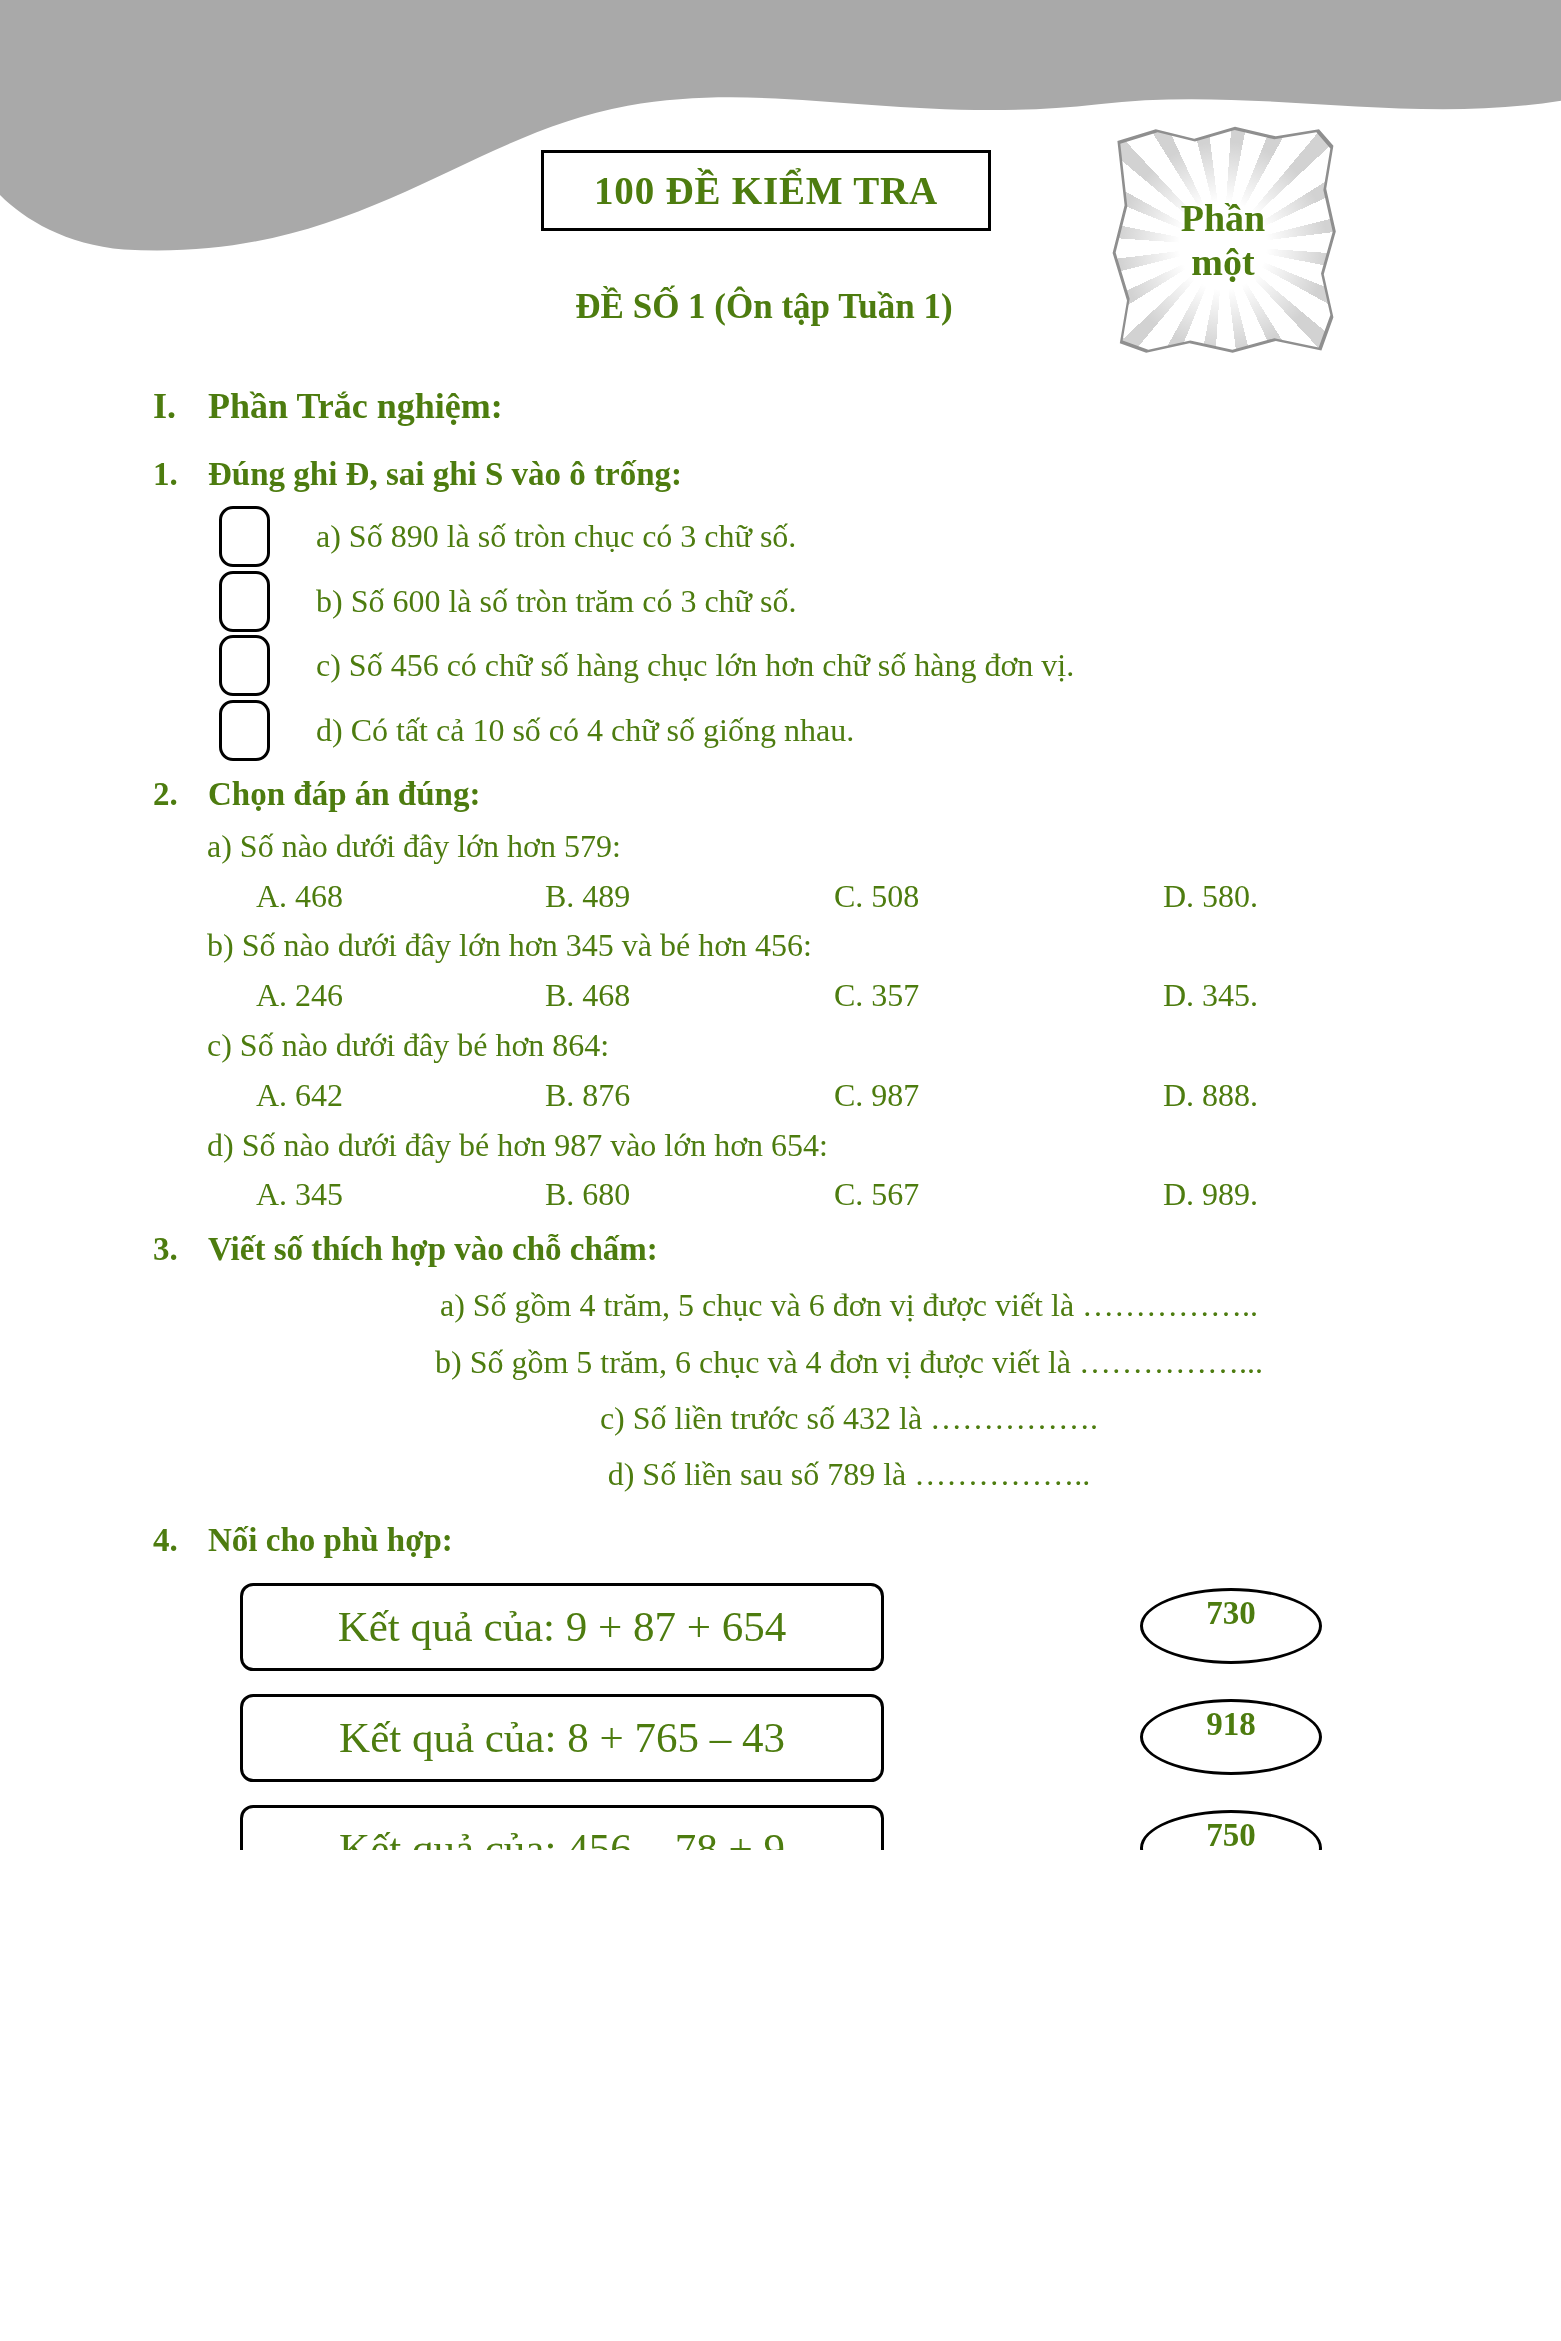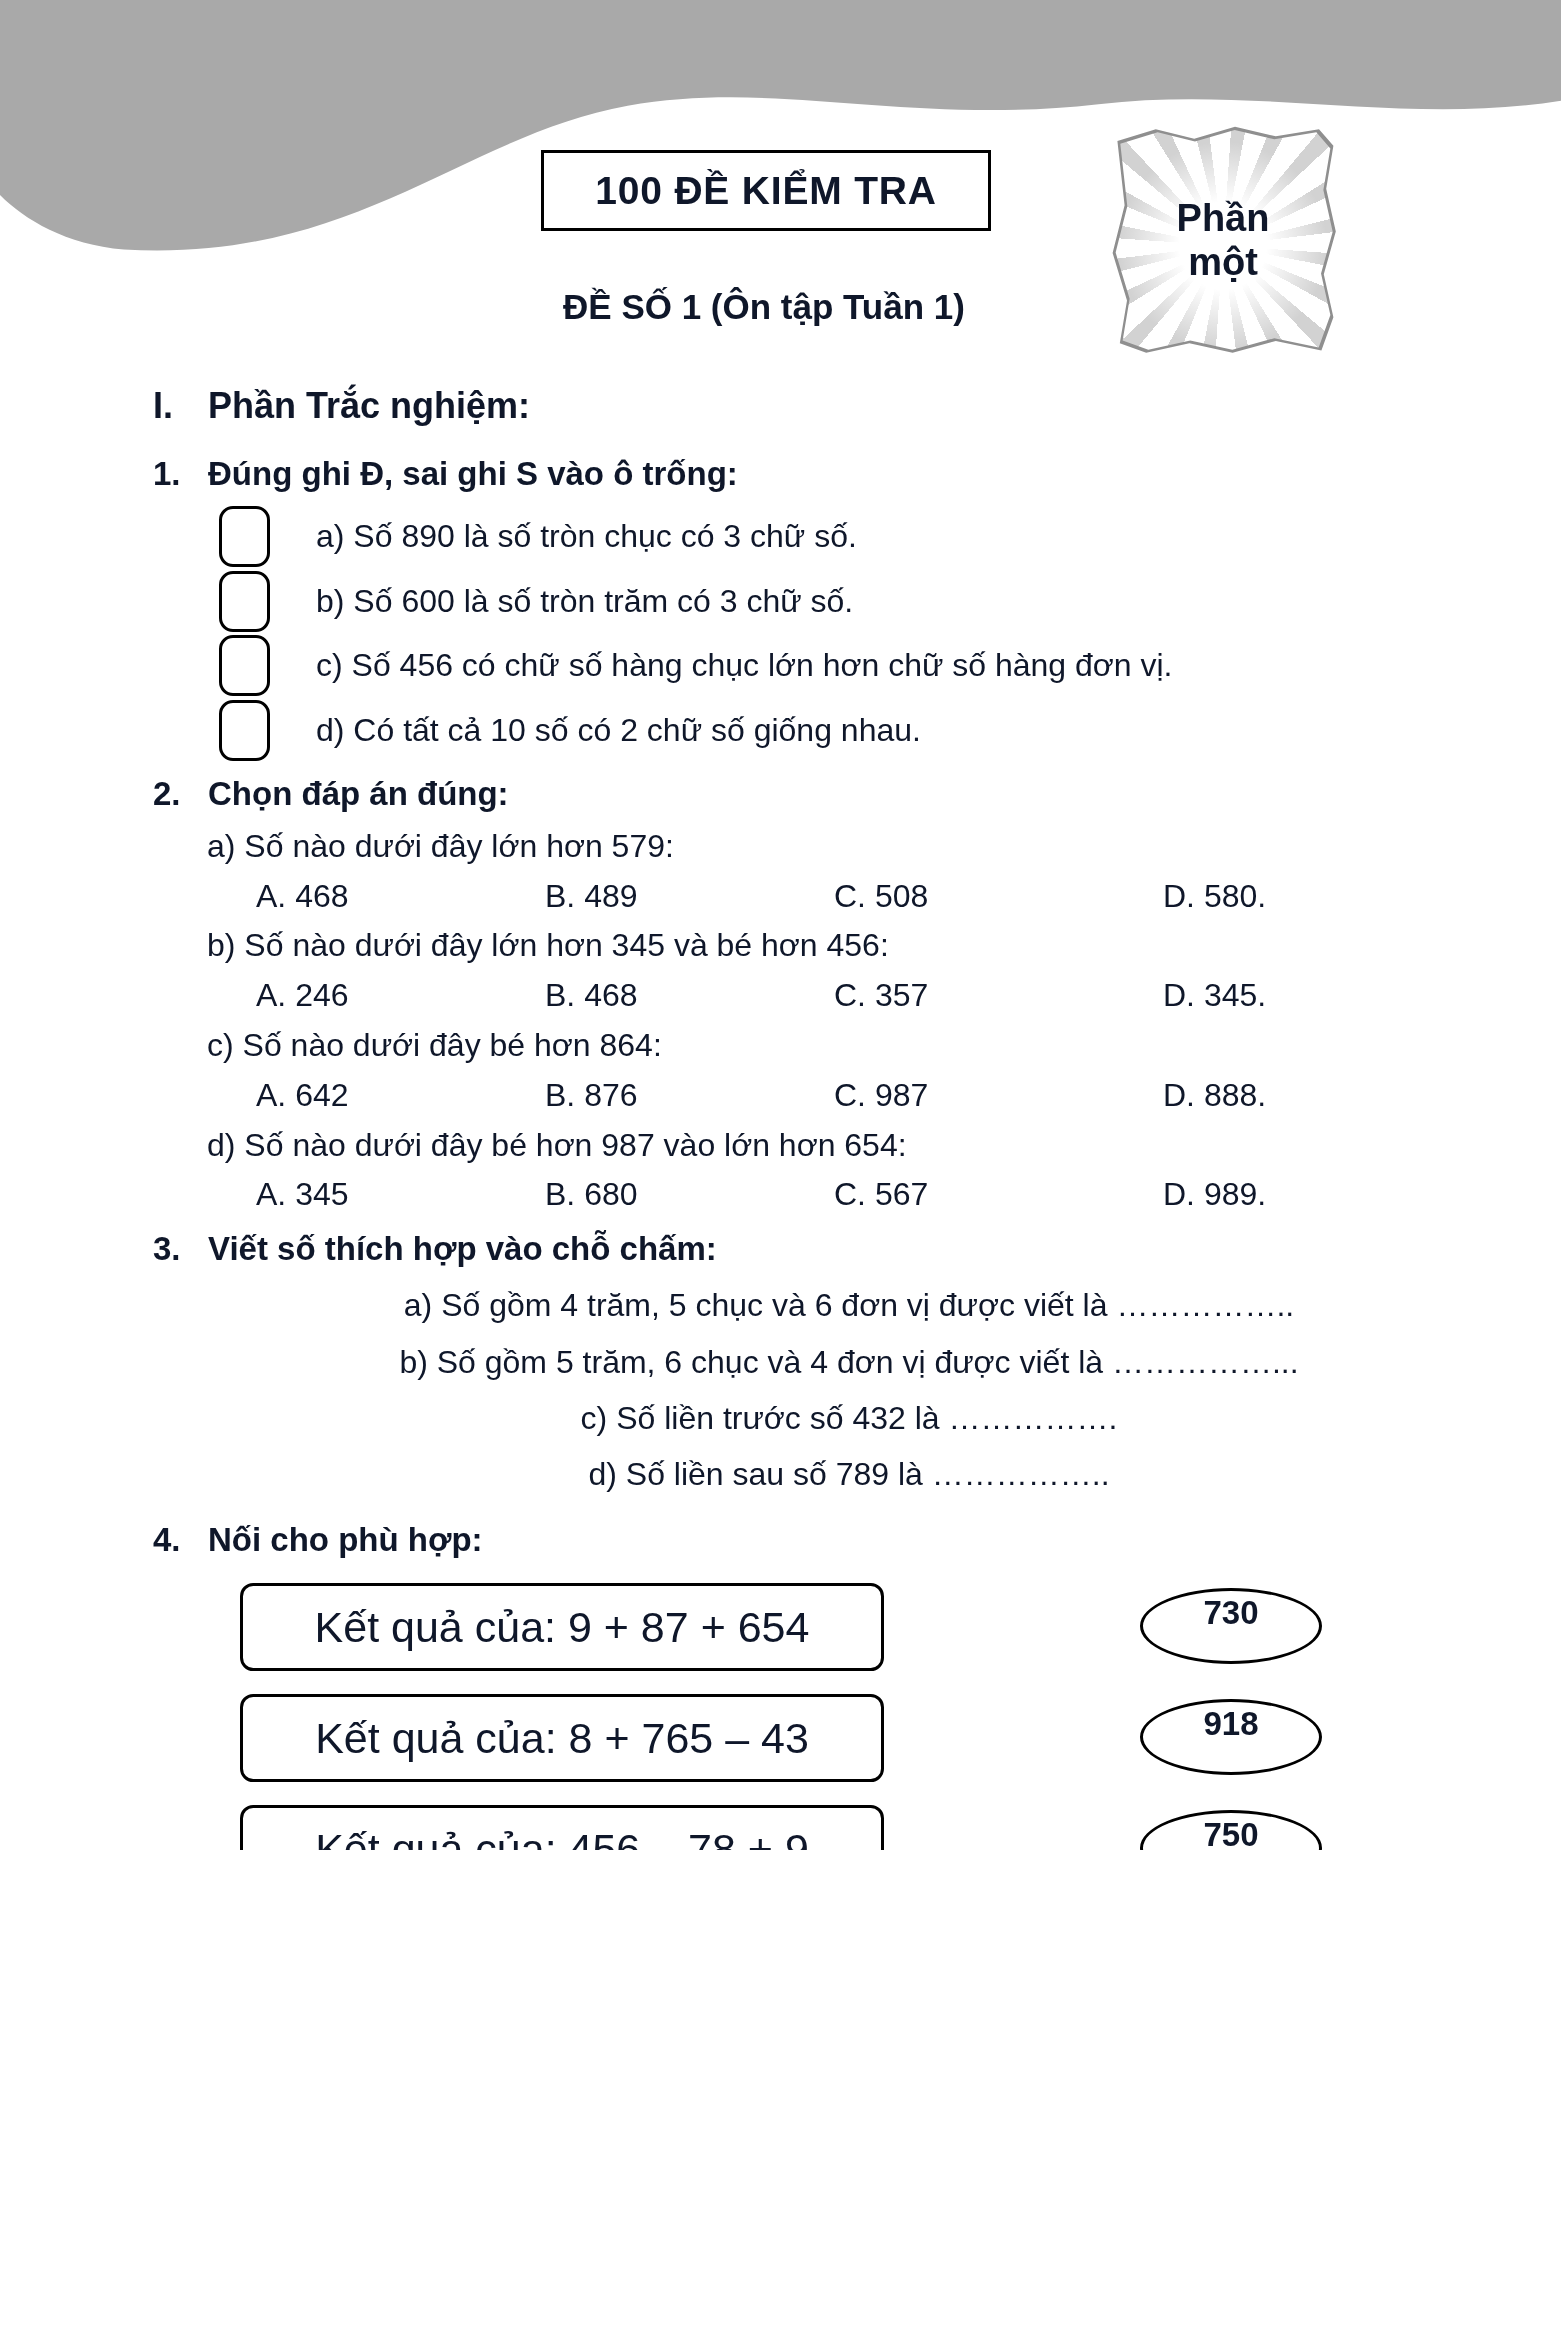--- a/index.html
+++ b/index.html
@@ -3,22 +3,22 @@
 <meta charset="utf-8">
 <style>
   * { box-sizing: border-box; margin: 0; padding: 0; }
   html, body { background: #ffffff; }
   .page {
     position: relative;
     width: 1561px;
     height: 1850px;
     background: #ffffff;
     overflow: hidden;
-    font-family: Liberation Sans, sans-serif;
-    color: #0f172a;
+    font-family: Liberation Serif, serif;
+    color: #4d7c0f;
   }
 
   
   .banner-svg {
     position: absolute;
     top: 0; left: 0;
     width: 1561px; height: 281px;
     display: block;
   }
 
@@ -186,21 +186,21 @@
     <div class="check-row">
       <span class="checkbox"></span>
       <span>b) Số 600 là số tròn trăm có 3 chữ số.</span>
     </div>
     <div class="check-row">
       <span class="checkbox"></span>
       <span>c) Số 456 có chữ số hàng chục lớn hơn chữ số hàng đơn vị.</span>
     </div>
     <div class="check-row">
       <span class="checkbox"></span>
-      <span>d) Có tất cả 10 số có 2 chữ số giống nhau.</span>
+      <span>d) Có tất cả 10 số có 4 chữ số giống nhau.</span>
     </div>
 
     <div class="q-head mt">
       <span class="num-col">2.</span>
       <span>Chọn đáp án đúng:</span>
     </div>
 
     <div class="subq">a) Số nào dưới đây lớn hơn 579:</div>
     <div class="choices">
       <span class="choice">A. 468</span>

